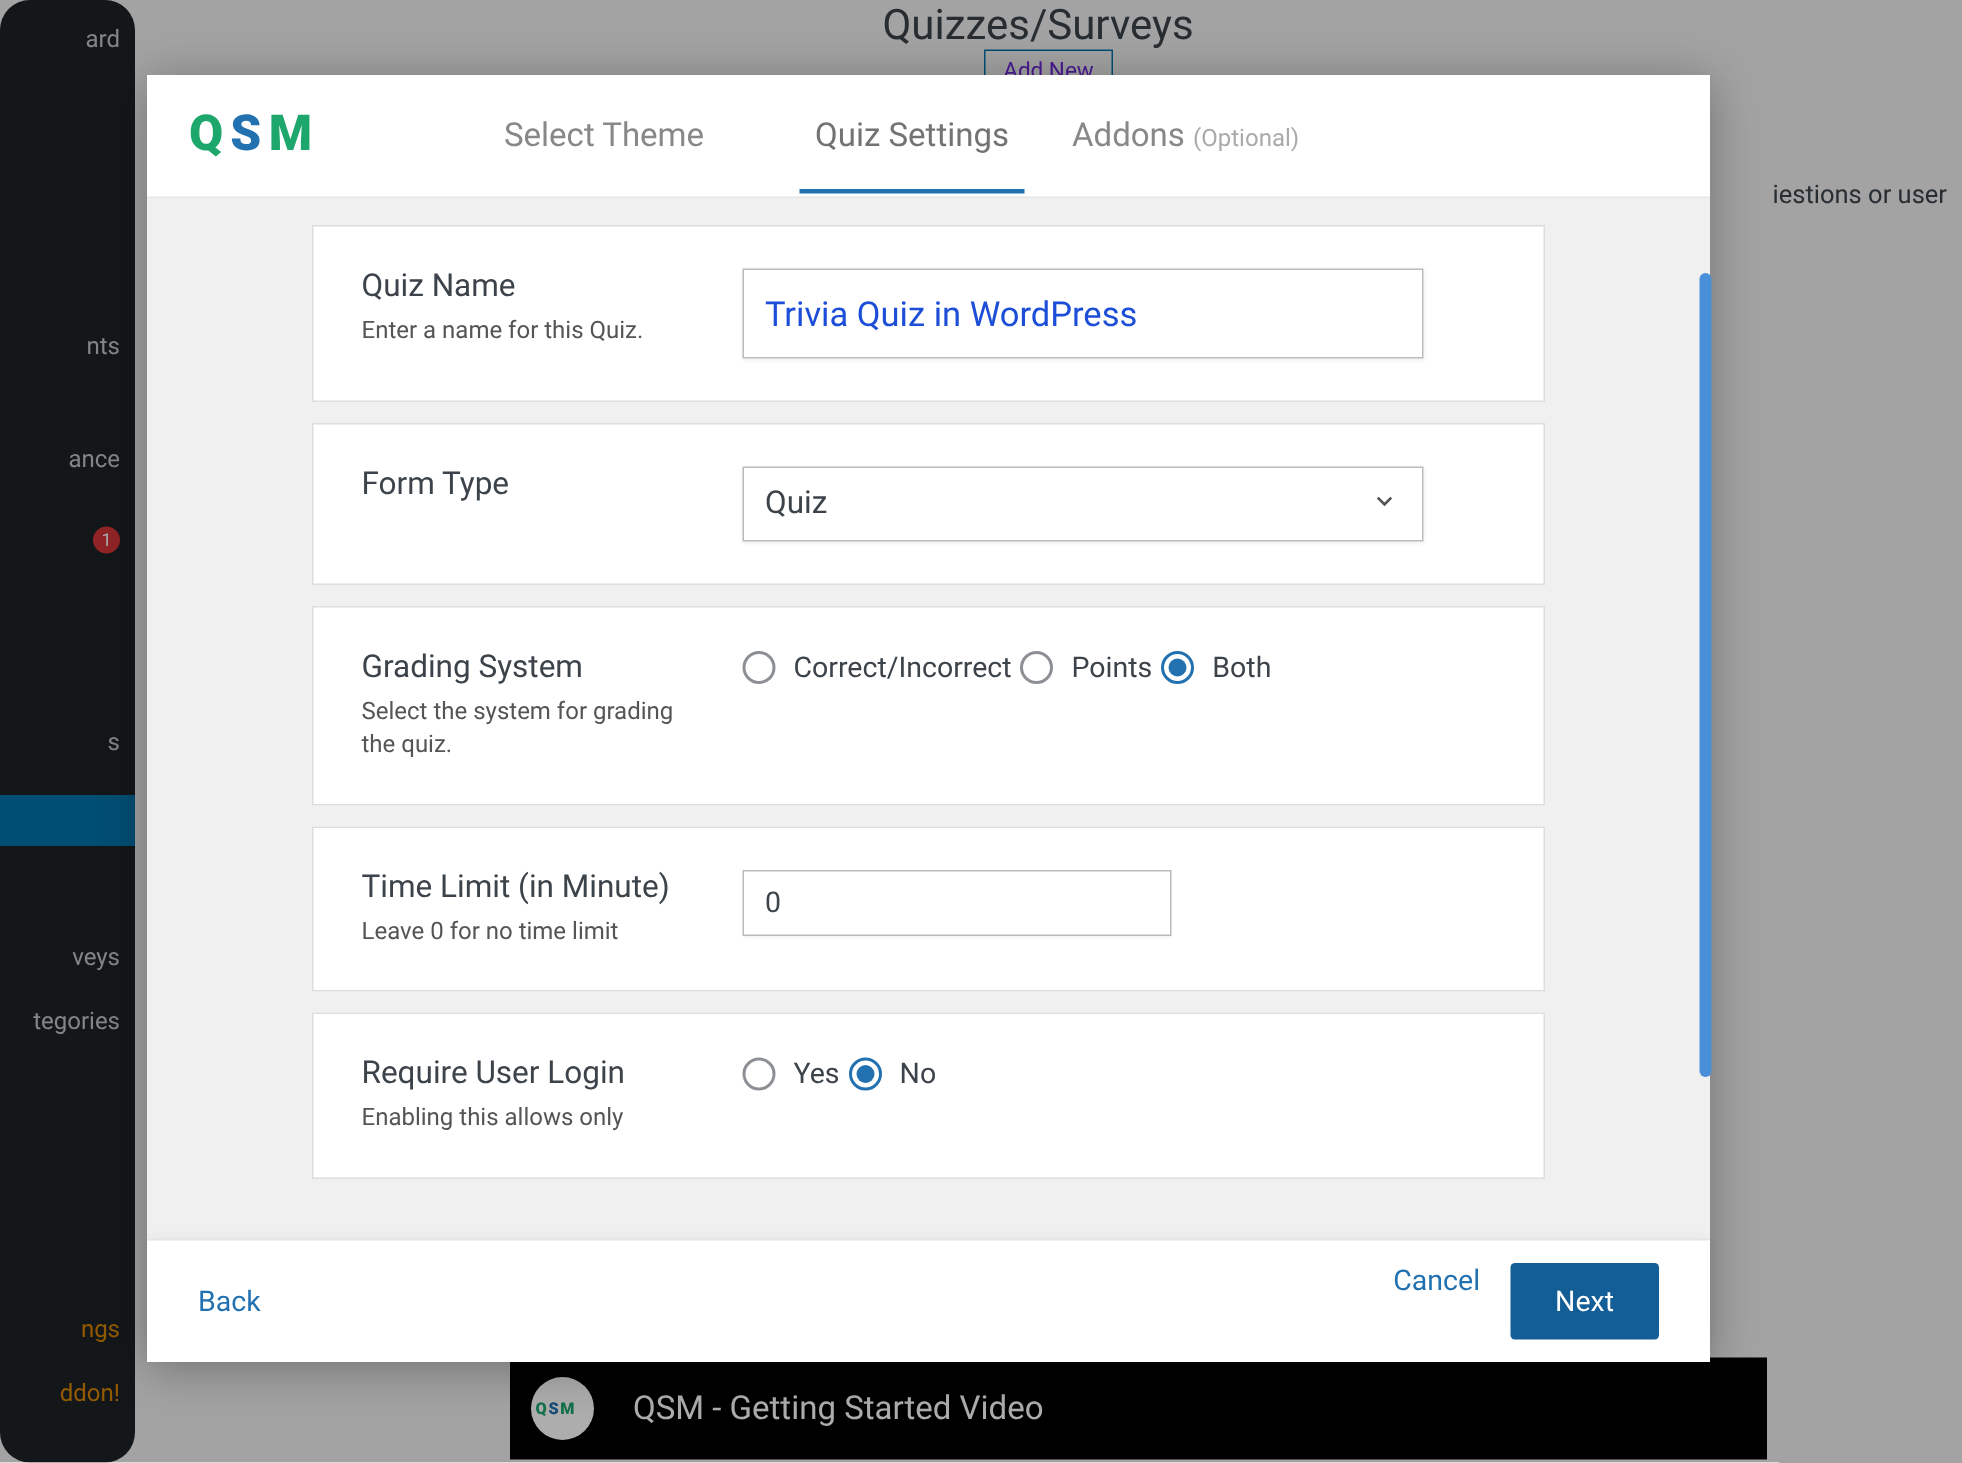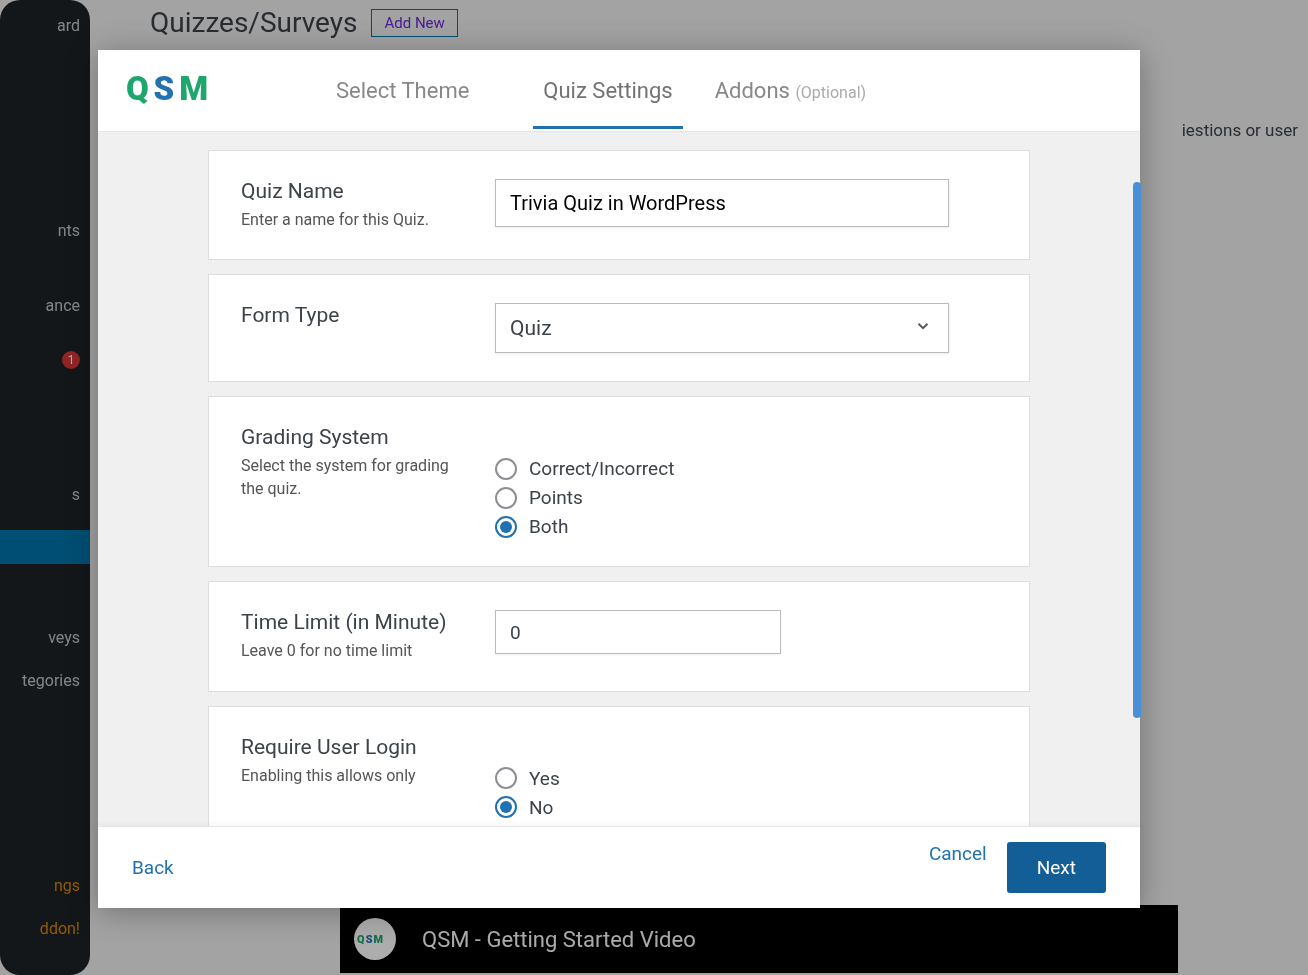--- a/index.html
+++ b/index.html
@@ -5,21 +5,21 @@
 * { box-sizing: border-box; margin: 0; padding: 0; font-family: -apple-system, BlinkMacSystemFont, "Segoe UI", Roboto, Arial, sans-serif; }
 body { width: 1308px; height: 975px; overflow: hidden; position: relative; background: #f0f0f1; }
 
 
 .wp-bg { position: absolute; inset: 0; background: #f0f0f1; }
 .wp-sidebar { position: absolute; left: 0; top: 0; width: 90px; height: 975px; background: #1d2327; border-radius: 20px; }
 .wp-sidebar .item { color: #c3c4c7; font-size: 16px; padding: 8px 10px; text-align: right; overflow: hidden; white-space: nowrap; }
 .wp-sidebar .item.active { background: #0073aa; }
 .wp-sidebar .item.orange { color: #d98500; }
 .wp-sidebar .badge { display: inline-block; background: #d63638; color: #fff; border-radius: 10px; width: 18px; height: 18px; font-size: 12px; line-height: 18px; text-align: center; }
-.wp-header { position: absolute; left: 90px; top: 0; right: 0; height: 45px; display: flex; align-items: center; padding: 0 60px; }
+.wp-header { position: absolute; left: 90px; top: 0; right: 0; height: 45px; display: flex; align-items: center; padding: 0 60px; flex-direction: column; }
 .wp-title { font-size: 28px; color: #3c434a; font-weight: 400; margin-right: 14px; }
 .wp-addnew { border: 1px solid #0073aa; color: #6d28d9; padding: 4px 12px; font-size: 15px; background: #f0f0f1; }
 .wp-video-bar { position: absolute; left: 340px; right: 130px; bottom: 2px; height: 68px; background: #000; display: flex; align-items: center; padding: 0 14px; color: #fff; }
 .wp-video-bar .vlogo { width: 42px; height: 42px; border-radius: 50%; background: #fff; display: flex; align-items: center; justify-content: center; margin-right: 14px; }
 .wp-video-bar .vlogo svg { width: 36px; height: 36px; }
 .wp-video-title { font-size: 22px; color: #fff; margin-left: 12px; }
 .wp-right-hint { position: absolute; right: 0; top: 120px; font-size: 17px; color: #3c434a; padding-right: 10px; }
 .dim-overlay { position: absolute; inset: 0; background: rgba(0,0,0,0.32); }
 
 
@@ -31,26 +31,26 @@
 .modal-tab { font-size: 22px; color: #888; padding: 26px 0; cursor: pointer; position: relative; }
 .modal-tab.active { color: #737373; margin-left: 32px; }
 .modal-tab.active::after { content: ""; position: absolute; left: -10px; right: -10px; bottom: 0; height: 3px; background: #2271b1; }
 .modal-tab .opt { color: #aaa; font-size: 16px; }
 .modal-body { flex: 1; overflow-y: auto; background: #f0f0f1; padding: 18px 110px 18px 110px; }
 .setting-card { background: #fff; border: 1px solid #ddd; margin-bottom: 14px; padding: 28px 32px; display: flex; gap: 24px; }
 .setting-label { width: 230px; flex-shrink: 0; }
 .setting-label .lbl { font-size: 21px; color: #3c434a; margin-bottom: 6px; }
 .setting-label .sub { font-size: 16px; color: #555; line-height: 1.4; }
 .setting-control { flex: 1; }
-.text-input { width: 100%; max-width: 454px; height: 48px; border: 1px solid #bbb; box-shadow: 0 1px 3px rgba(0,0,0,0.08); padding: 0 14px; font-size: 20px; color: #000000; outline: none; }
+.text-input { width: 100%; max-width: 454px; height: 60px; border: 1px solid #bbb; box-shadow: 0 1px 3px rgba(0,0,0,0.08); padding: 0 14px; font-size: 23px; color: #1d4ed8; outline: none; }
 .num-input { width: 286px; height: 44px; border: 1px solid #bbb; box-shadow: 0 1px 2px rgba(0,0,0,0.06); padding: 0 14px; font-size: 19px; color: #3c434a; outline: none; }
 .select-wrap { position: relative; width: 454px; height: 50px; border: 1px solid #bbb; box-shadow: 0 1px 3px rgba(0,0,0,0.08); display: flex; align-items: center; padding: 0 14px; background: #fff; cursor: pointer; }
 .select-wrap .val { font-size: 21px; color: #3c434a; }
 .select-wrap .chev { position: absolute; right: 16px; top: 50%; transform: translateY(-50%); color: #555; }
-.radio-group { display: flex; flex-direction: column; gap: 6px; margin-top: 32px; }
+.radio-group { display: flex; flex-direction: row; gap: 6px; }
 .radio-item { display: flex; align-items: center; gap: 12px; font-size: 19px; color: #3c434a; cursor: pointer; }
 .radio-circle { width: 22px; height: 22px; border: 2px solid #8c8f94; border-radius: 50%; display: flex; align-items: center; justify-content: center; flex-shrink: 0; }
 .radio-item.selected .radio-circle { border-color: #2271b1; }
 .radio-item.selected .radio-dot { width: 12px; height: 12px; background: #2271b1; border-radius: 50%; }
 .modal-footer { height: 82px; border-top: 1px solid #e5e5e5; display: flex; align-items: center; justify-content: space-between; padding: 0 34px; flex-shrink: 0; box-shadow: 0 -2px 6px rgba(0,0,0,0.04); }
 .footer-left, .footer-right { display: flex; align-items: flex-start; gap: 20px; }
 .link-btn { color: #2271b1; font-size: 19px; cursor: pointer; }
 .primary-btn { background: #135e96; color: #fff; border: none; padding: 14px 30px; font-size: 19px; border-radius: 3px; cursor: pointer; }
 </style>
 </head>

